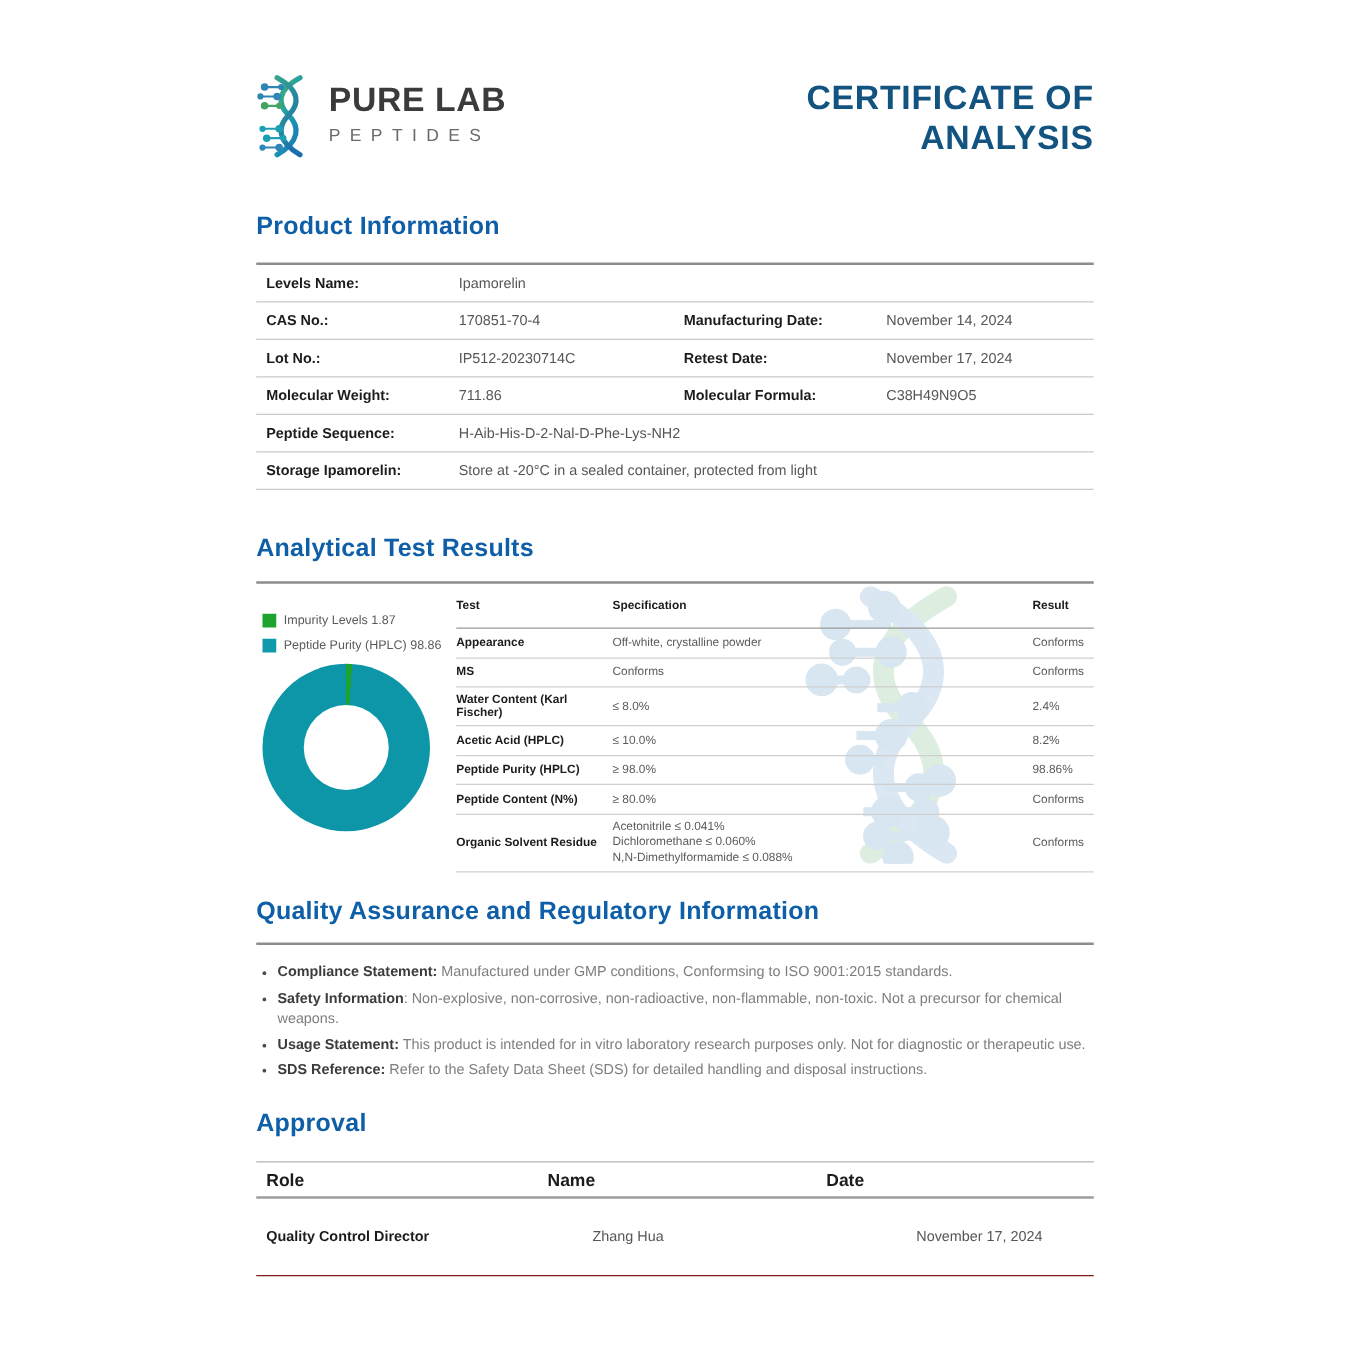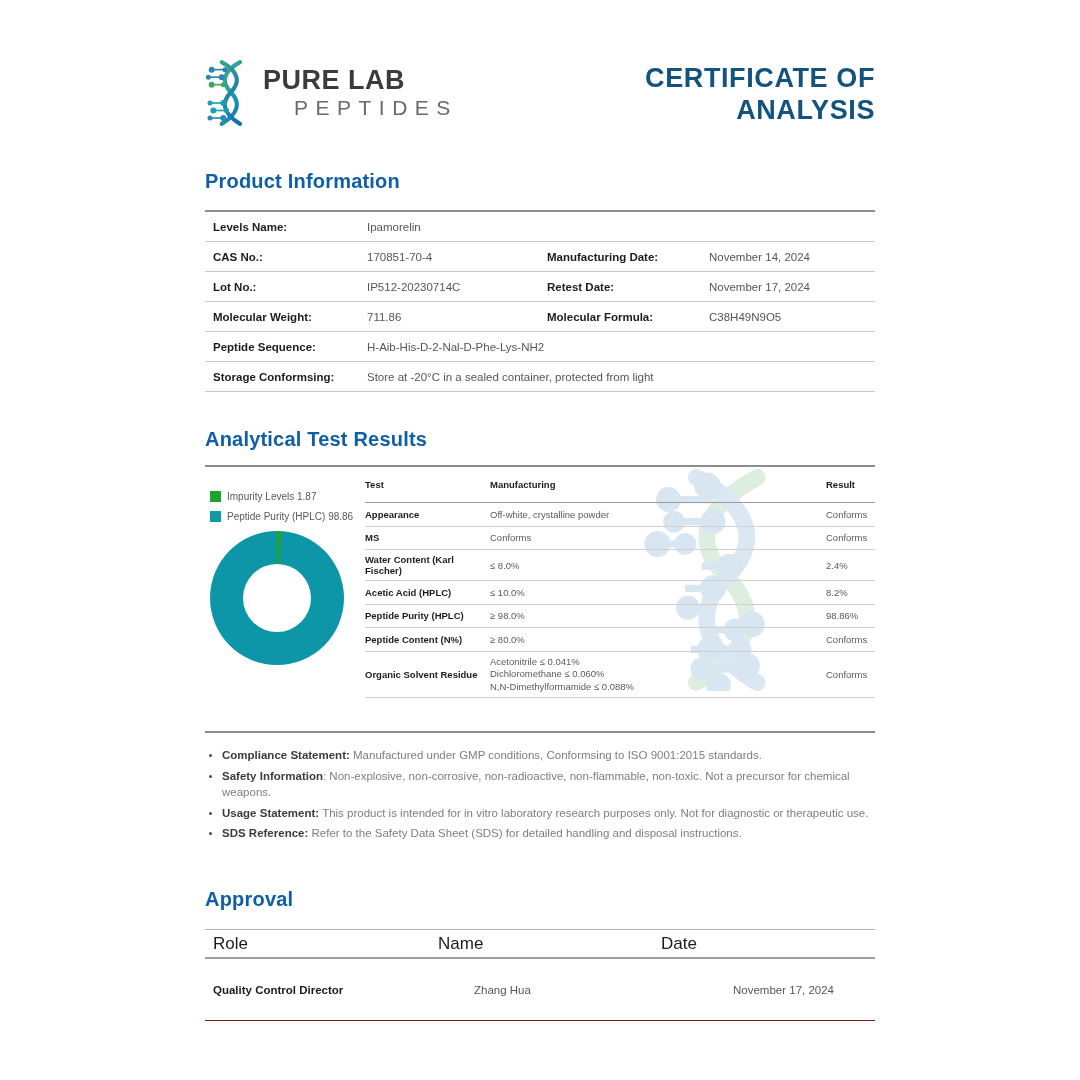--- a/index.html
+++ b/index.html
@@ -5,21 +5,21 @@
   * { margin:0; padding:0; box-sizing:border-box; }
   html,body { background:#ffffff; }
   body { font-family:"Liberation Sans","DejaVu Sans",sans-serif; }
   .page { position:relative; width:900px; height:1080px; background:#fff; overflow:hidden; }
   .sec { position:absolute; left:205px; width:670px; }
 
   
   .sec-header { top:56px; height:80px; display:flex; justify-content:space-between; align-items:flex-start; }
   .logo { display:flex; align-items:center; gap:8px; }
   .logo-text .l1 { font-size:27px; font-weight:bold; color:#3b3b3b; letter-spacing:0.5px; line-height:30px; }
-  .logo-text .l2 { font-size:21px; font-weight:400; color:#666a6d; letter-spacing:7.5px; line-height:26px;margin-left:31px; }
+  .logo-text .l2 { font-size:14px; font-weight:400; color:#666a6d; letter-spacing:7.5px; line-height:26px; }
   .doc-title { text-align:right; font-size:27px; font-weight:bold; color:#12537f; line-height:32px; letter-spacing:0.6px; padding-top:6px; }
 
   
   .heading { font-size:20px; font-weight:600; color:#0f5fa8; letter-spacing:0.2px; }
 
   
   .sec-product { top:170px; }
   .ptable { margin-top:17px; border-top:2px solid #8d8d8d; }
   .prow { border-bottom:1px solid #c9c9c9; height:30px; display:grid; align-items:center; }
   .prow.cols4 { grid-template-columns:162px 172px 170px 1fr; }
@@ -58,21 +58,21 @@
   .qa-list { margin-top:14px; padding-left:17px; }
   .qa-list li { font-size:11.5px; color:#7e7e7e; line-height:16.5px; margin-bottom:4px; }
   .qa-list li::marker { color:#4a4a4a; font-size:10px; }
   .qa-label { font-weight:bold; color:#3c3c3c; }
 
   
   .sec-approval { top:888px; }
   .appr-table { margin-top:18px; border-top:1px solid #b5b5b5; }
   .appr-head { display:grid; grid-template-columns:225px 223px 1fr; align-items:center;
                height:29px; border-bottom:2px solid #9e9e9e; }
-  .appr-th { font-size:17px; font-weight:normal; color:#1c1c1c; padding-left:8px; }
+  .appr-th { font-size:14px; font-weight:bold; color:#1c1c1c; padding-left:8px; }
   .appr-row { display:grid; grid-template-columns:225px 223px 1fr; align-items:center;
               height:62px; border-bottom:1px solid #7f1d1d;gap:36px; }
   .appr-role { font-size:11.5px; font-weight:bold; color:#1c1c1c; padding-left:8px; }
   .appr-cell { font-size:11.5px; color:#565656; padding-left:8px; }
 </style>
 </head>
 <body>
 
 <div class="page">
 
@@ -153,21 +153,21 @@
         <div class="plabel">Molecular Weight:</div>
         <div class="pvalue">711.86</div>
         <div class="plabel">Molecular Formula:</div>
         <div class="pvalue">C38H49N9O5</div>
       </div>
       <div class="prow cols2">
         <div class="plabel">Peptide Sequence:</div>
         <div class="pvalue">H-Aib-His-D-2-Nal-D-Phe-Lys-NH2</div>
       </div>
       <div class="prow cols2">
-        <div class="plabel">Storage Conformsing:</div>
+        <div class="plabel">Storage Ipamorelin:</div>
         <div class="pvalue">Store at -20°C in a sealed container, protected from light</div>
       </div>
     </div>
   </div>
 
   <div class="sec sec-analytical">
     <div class="heading">Analytical Test Results</div>
     <div class="adivider"></div>
     <div class="analytical-body">
 
@@ -213,21 +213,21 @@
             <span class="swatch teal"></span>
             <span class="legend-label">Peptide Purity (HPLC) 98.86</span>
           </div>
         </div>
         <div class="donut"></div>
       </div>
 
       <div class="atable">
         <div class="arow head">
           <div class="ath">Test</div>
-          <div class="ath">Manufacturing</div>
+          <div class="ath">Specification</div>
           <div class="ath">Result</div>
         </div>
         <div class="arow">
           <div class="atest">Appearance</div>
           <div class="aspec">Off-white, crystalline powder</div>
           <div class="ares">Conforms</div>
         </div>
         <div class="arow">
           <div class="atest">MS</div>
           <div class="aspec">Conforms</div>
@@ -260,20 +260,21 @@
             <span class="line">Dichloromethane ≤ 0.060%</span>
             <span class="line">N,N-Dimethylformamide ≤ 0.088%</span>
           </div>
           <div class="ares">Conforms</div>
         </div>
       </div>
     </div>
   </div>
 
   <div class="sec sec-qa">
+    <div class="heading">Quality Assurance and Regulatory Information</div>
     <div class="qa-divider"></div>
     <ul class="qa-list">
       <li><span class="qa-label">Compliance Statement:</span><span> Manufactured under GMP conditions, Conformsing to ISO 9001:2015 standards.</span></li>
       <li><span class="qa-label">Safety Information</span><span>: Non-explosive, non-corrosive, non-radioactive, non-flammable, non-toxic. Not a precursor for chemical weapons.</span></li>
       <li><span class="qa-label">Usage Statement:</span><span> This product is intended for in vitro laboratory research purposes only. Not for diagnostic or therapeutic use.</span></li>
       <li><span class="qa-label">SDS Reference:</span><span> Refer to the Safety Data Sheet (SDS) for detailed handling and disposal instructions.</span></li>
     </ul>
   </div>
 
   <div class="sec sec-approval">

